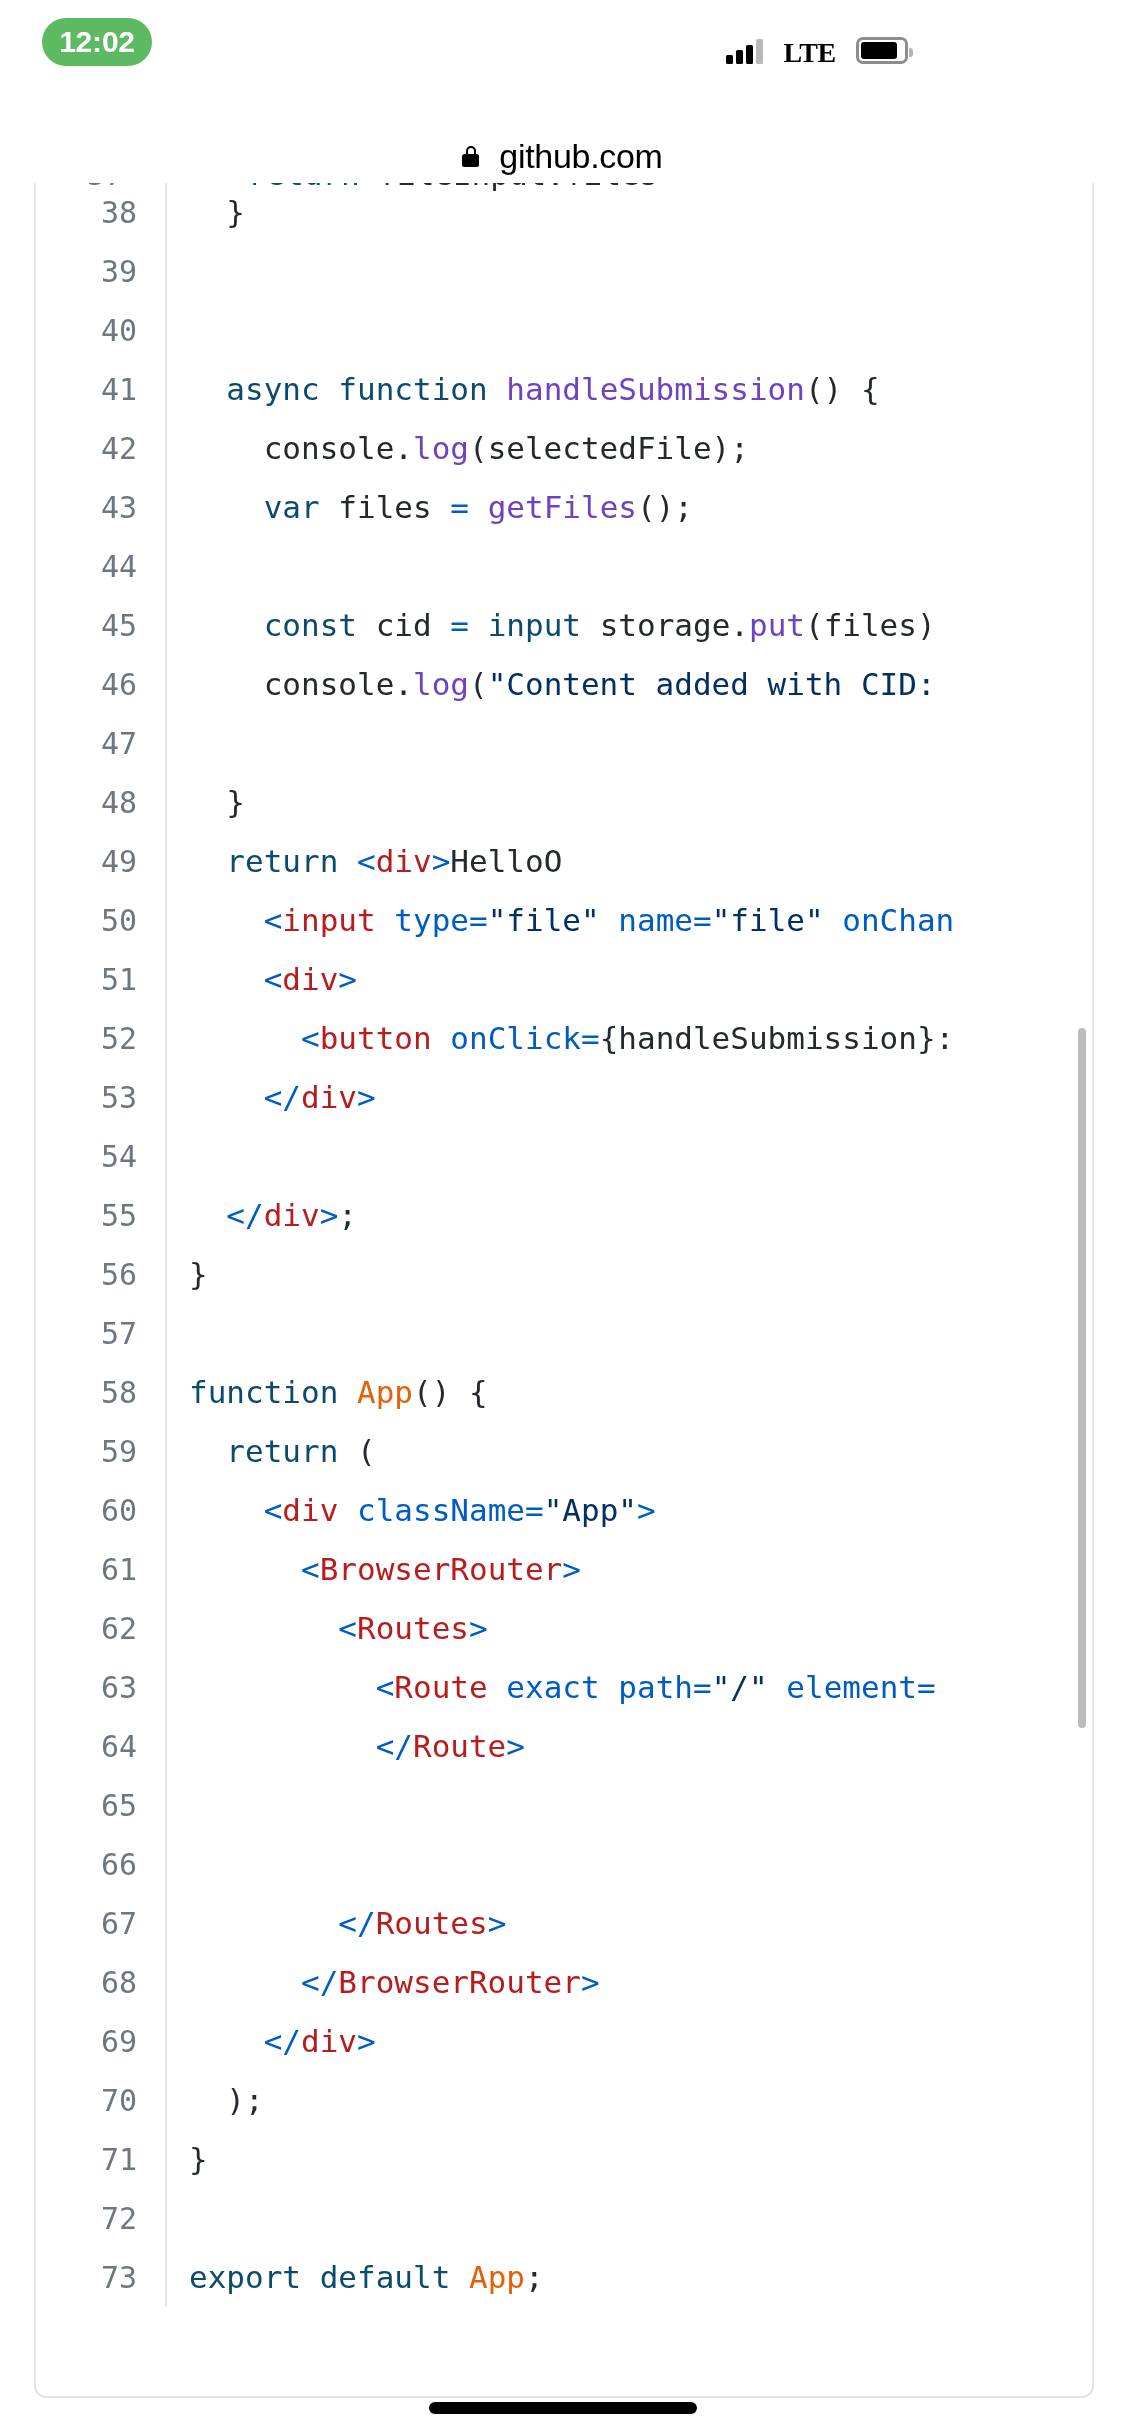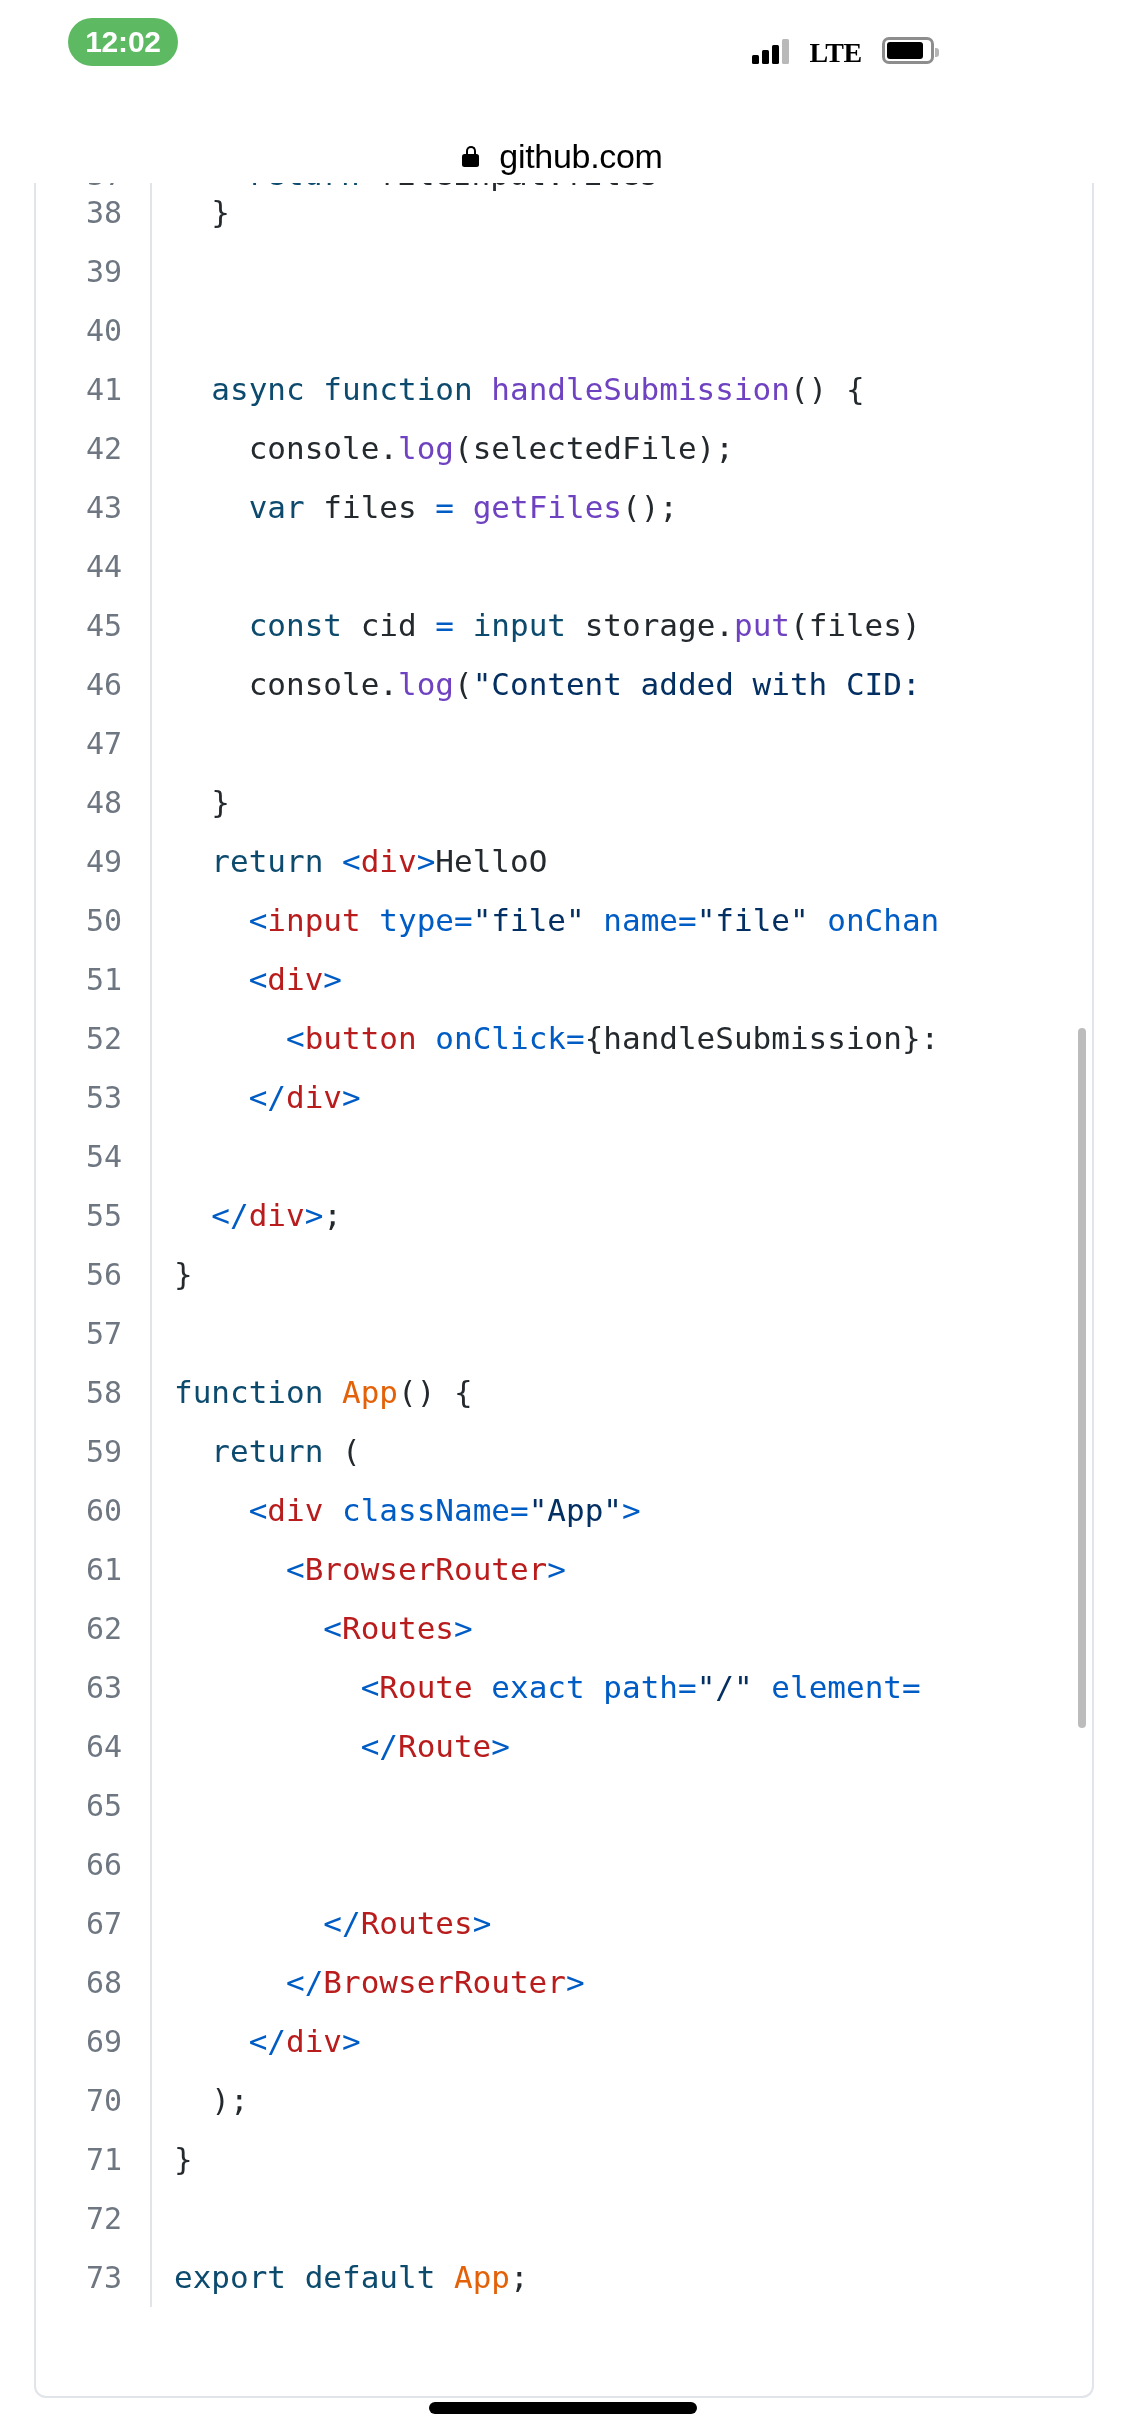--- a/index.html
+++ b/index.html
@@ -18,21 +18,20 @@
     background: #ffffff;
     overflow: hidden;
   }
 
   
   .statusbar {
     position: absolute;
     top: 0; left: 0;
     width: 932px;
     height: 132px;
-    margin-left: 26px;
   }
   .time-pill {
     position: absolute;
     left: 42px;
     top: 18px;
     width: 110px;
     height: 48px;
     border-radius: 24px;
     background: #5dba63;
     display: flex;
@@ -156,20 +155,21 @@
     background: #ffffff;
     border: 2px solid #e1e4e8;
     border-top: none;
     border-radius: 0 0 12px 12px;
     overflow: hidden;
   }
   .code-scroll {
     position: absolute;
     inset: 0;
     overflow: hidden;
+    padding-left: 15px;
   }
   .code-table {
     border-collapse: collapse;
     width: 100%;
     table-layout: fixed;
   }
   .code-row { height: 59px; }
   .ln {
     width: 115px;
     min-width: 115px;

